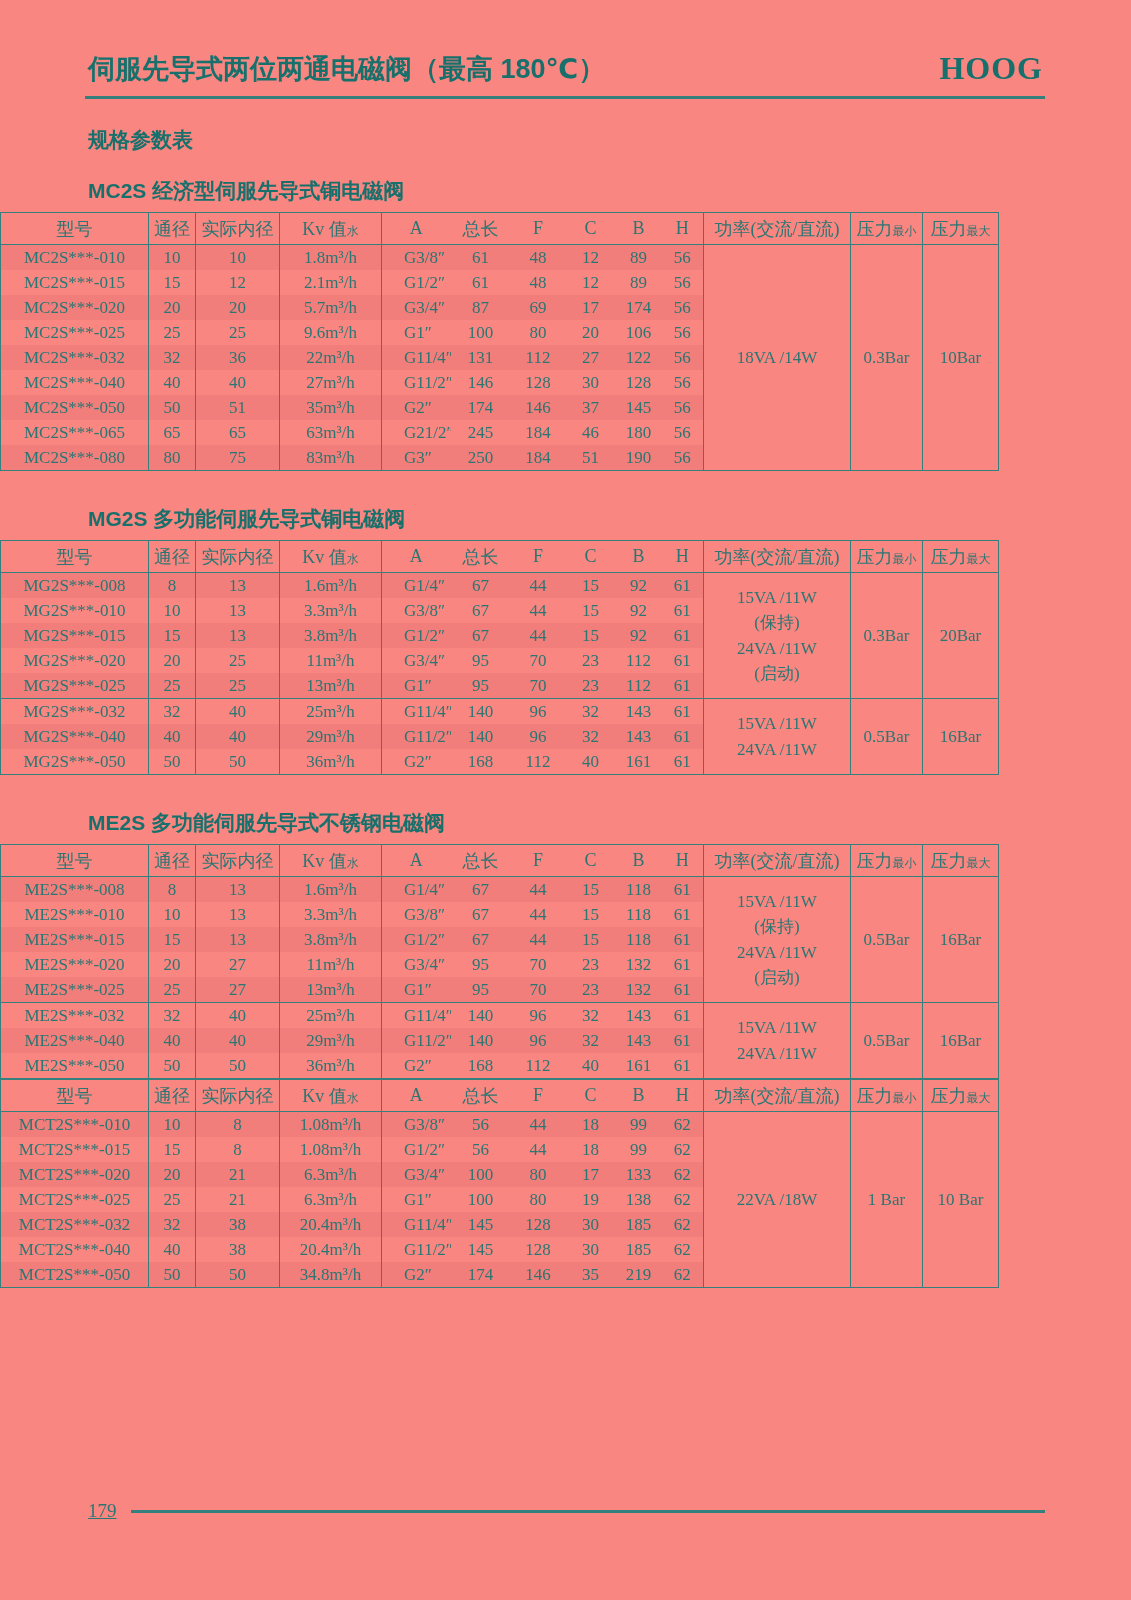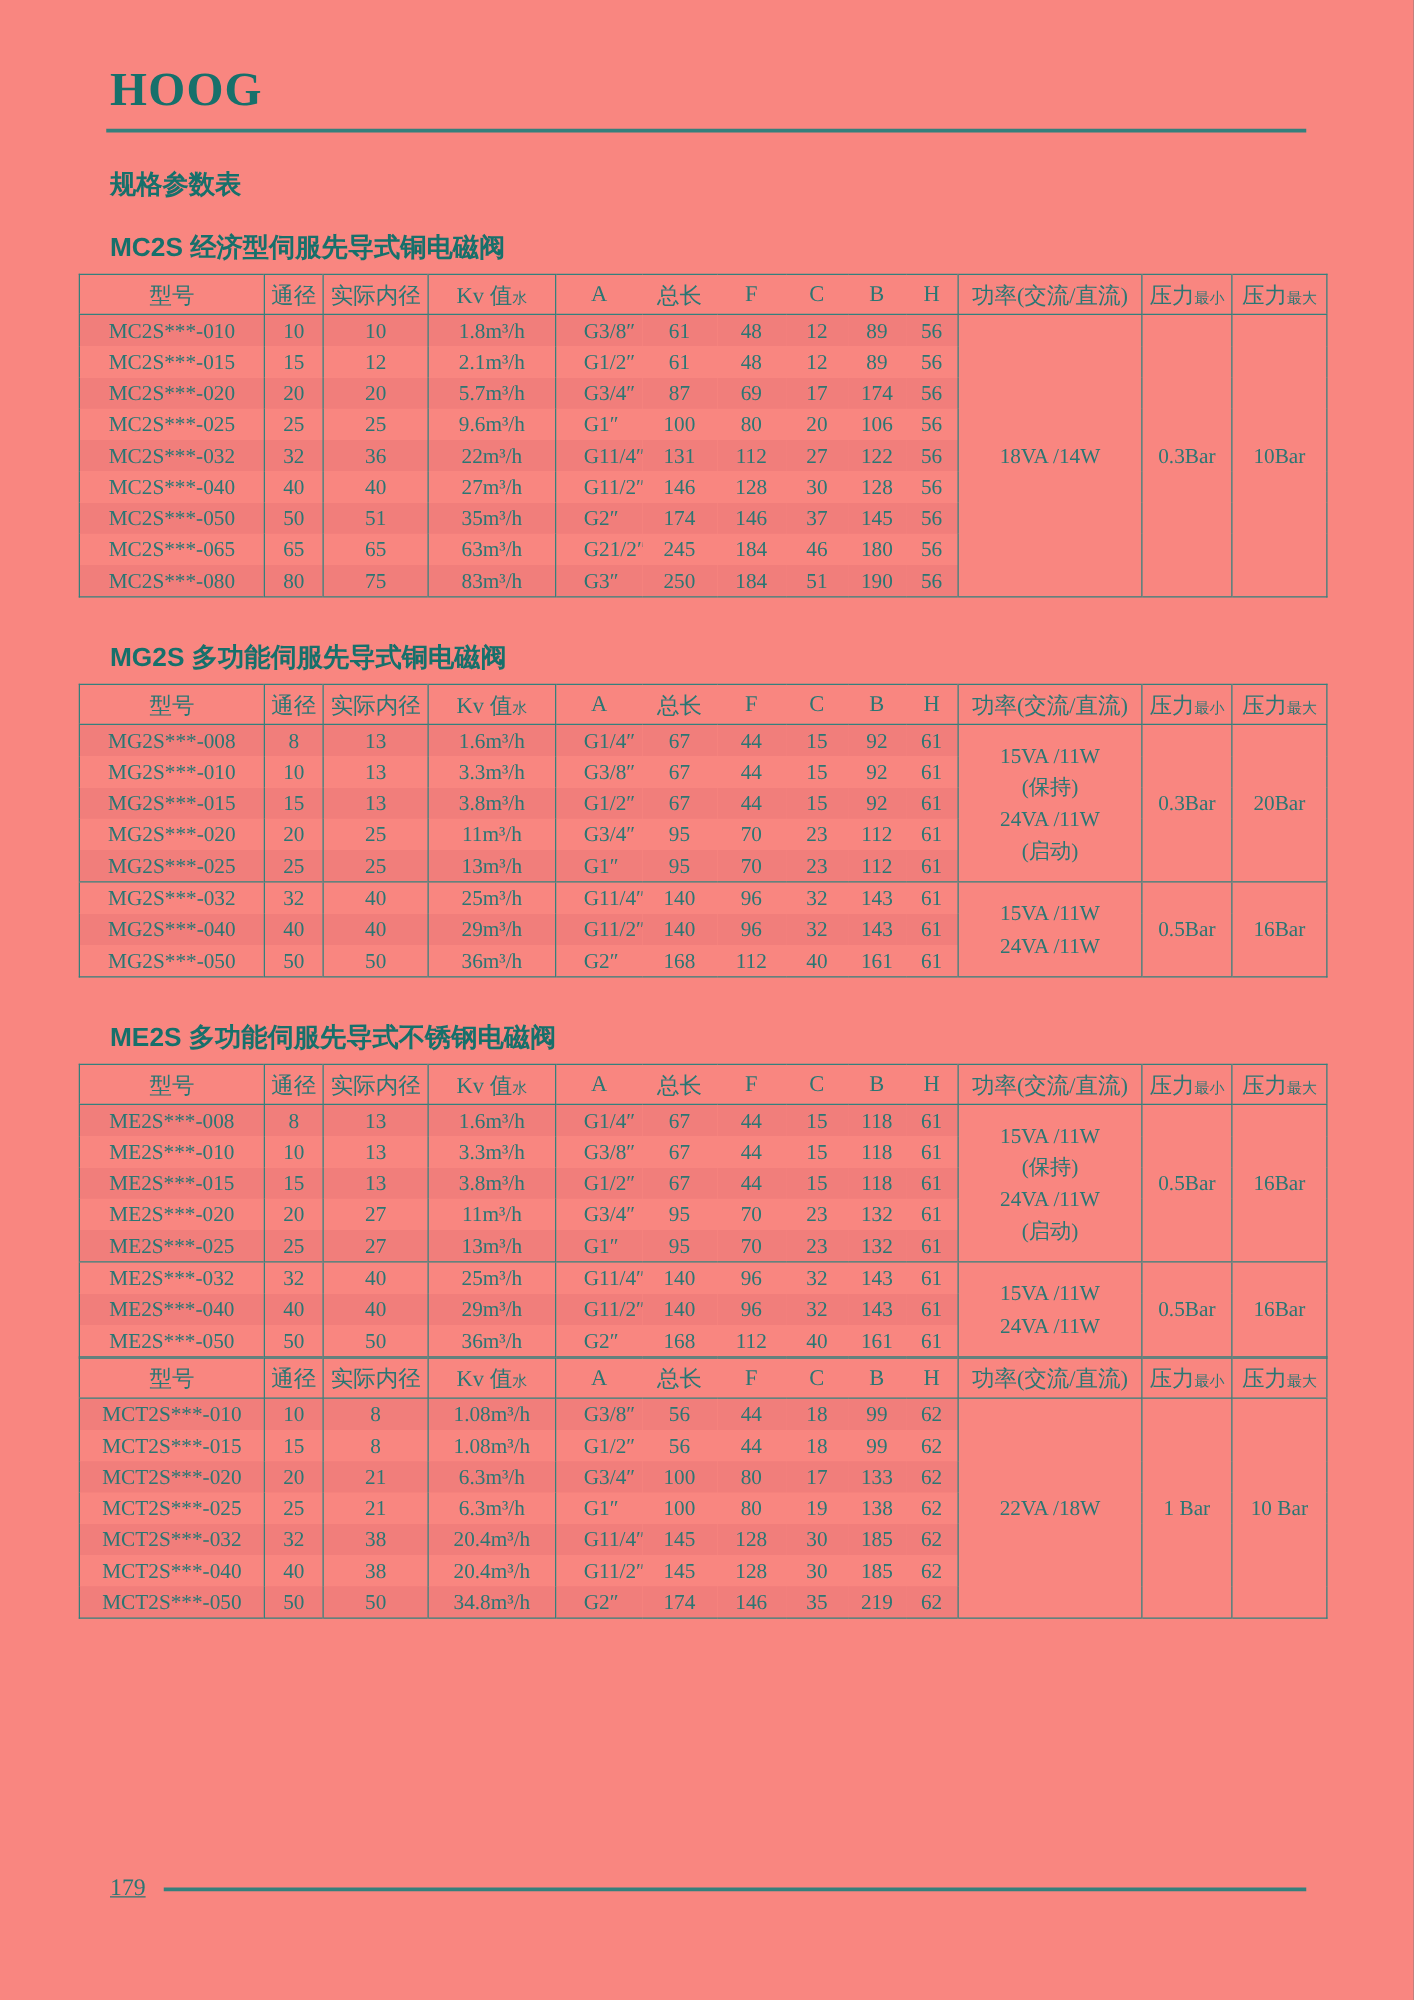--- a/index.html
+++ b/index.html
@@ -10,27 +10,27 @@
     --head:#17706b;
   }
   html,body{margin:0;padding:0;background:#777;}
   .page{
     width:1131px;height:1600px;position:relative;overflow:hidden;
     background:var(--bg);
     font-family:"Liberation Serif","DejaVu Serif",serif;
   }
   .header{display:flex;justify-content:space-between;align-items:flex-end;padding:50px 88px 0 88px;}
   .page-title{font-size:27px;font-weight:bold;color:var(--head);font-family:"Liberation Sans","DejaVu Sans",sans-serif;}
-  .logo{font-size:38px;font-weight:bold;color:var(--head);letter-spacing:1px;font-family:"Liberation Serif","DejaVu Serif",serif;}
+  .logo{font-size:32px;font-weight:bold;color:var(--head);letter-spacing:1px;font-family:"Liberation Serif","DejaVu Serif",serif;}
   .rule{height:3px;background:var(--line);margin:9px 86px 0 85px;}
   .section-heading{margin:27px 13px 0 88px;font-size:21px;font-weight:bold;color:var(--head);font-family:"Liberation Sans","DejaVu Sans",sans-serif;}
   .table-title{margin:34px 0 7px 88px;font-size:21px;font-weight:bold;color:var(--head);font-family:"Liberation Sans","DejaVu Sans",sans-serif;}
   .table-block:first-child .table-title{margin-top:23px;}
   table{
-    border-collapse:collapse;table-layout:fixed;width:998px;margin-left:63px;
+    border-collapse:collapse;table-layout:fixed;width:998px;
     border:1px solid var(--line);
   }
   col.w0{width:148px}col.w1{width:47px}col.w2{width:84px}col.w3{width:102px}
   col.w4{width:69px}col.w5{width:60px}col.w6{width:55px}col.w7{width:50px}
   col.w8{width:46px}col.w9{width:42px}col.w10{width:147px}col.w11{width:72px}col.w12{width:76px}
   th{
     font-size:18px;font-weight:normal;color:var(--ink);height:31px;
     border-bottom:1px solid var(--line);padding:0;white-space:nowrap;overflow:hidden;
   }
   td{
@@ -49,20 +49,21 @@
     display:flex;align-items:center;gap:14px;
   }
   .page-number{font-size:19px;color:var(--ink);text-decoration:underline;}
   .footer-line{flex:1;height:3px;background:var(--line);}
 </style>
 </head>
 <body>
 
 <div class="page">
   <div class="header">
+    <div class="page-title">伺服先导式两位两通电磁阀（最高 180℃）</div>
     <div class="logo">HOOG</div>
   </div>
   <div class="rule"></div>
   <div class="section-heading">规格参数表</div>
 
   <div id="tables">
       <div class="table-block">
         <div class="table-title">MC2S 经济型伺服先导式铜电磁阀</div>
         <table>
           <colgroup>

